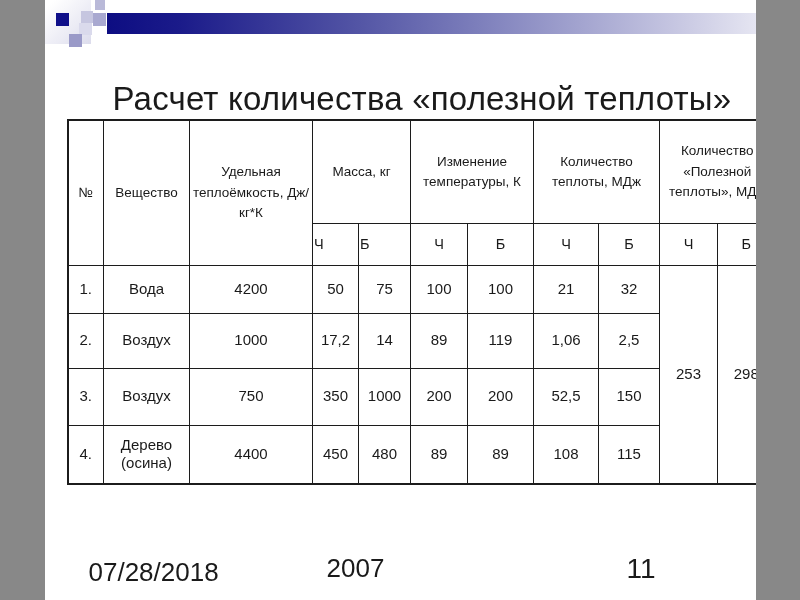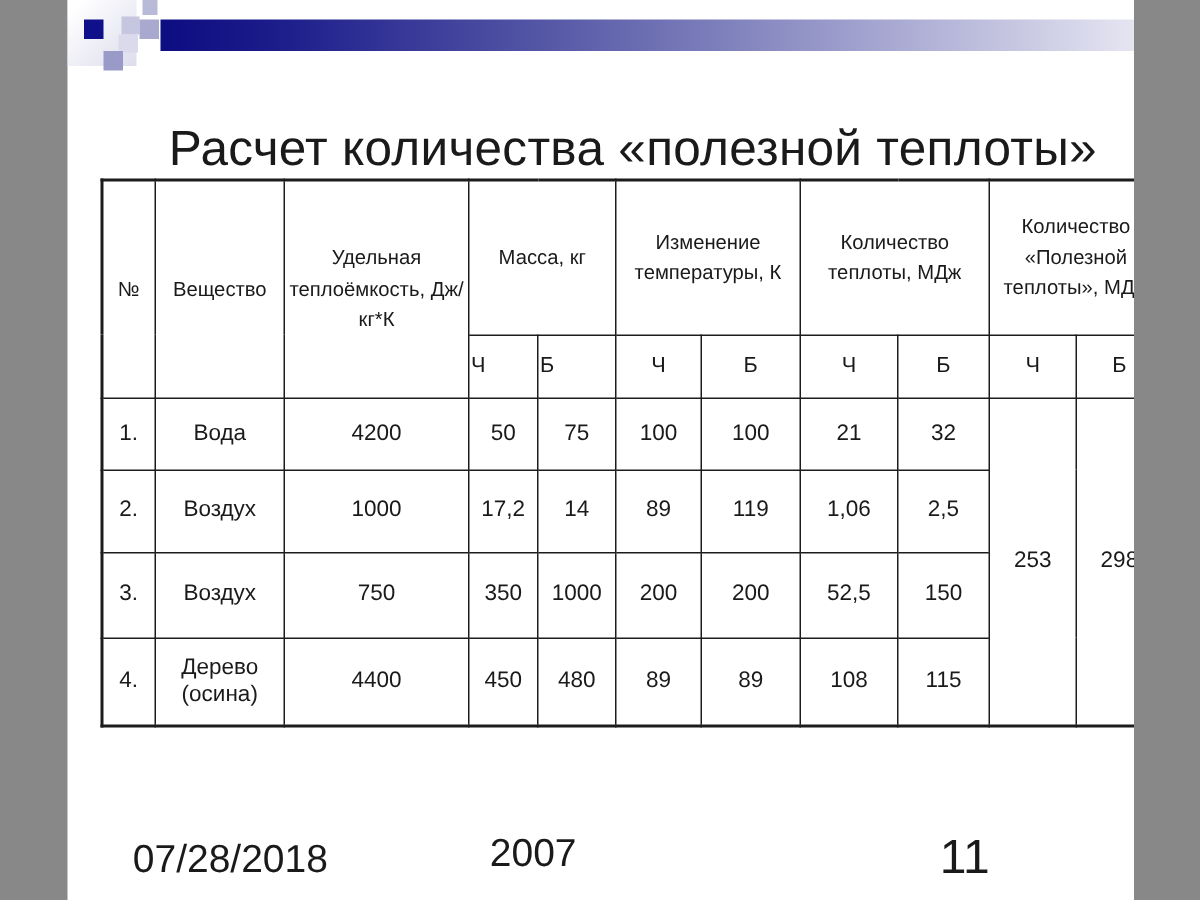--- a/index.html
+++ b/index.html
@@ -56,21 +56,21 @@
   tr.hrow2 { height:42px; }
   tr.hrow2 th { font-size:14.5px; }
   tr.hrow2 th.sub-left { text-align:left; padding-left:1px; }
   tr.r1 { height:48px; } tr.r2 { height:55px; }
   tr.r3 { height:57px; } tr.r4 { height:59px; }
   table.heat td { font-size:15px; line-height:1.25; }
 
   
   .footer-date { position:absolute; left:44px;  top:557px; font-size:26px; }
   .footer-year { position:absolute; left:282px; top:553px; font-size:26px; }
-  .footer-page { position:absolute; left:582px; top:553px; font-size:32px; }
+  .footer-page { position:absolute; left:582px; top:553px; font-size:28px; }
 </style>
 </head>
 <body>
 
 <div class="slide">
 
   <div class="deco-backdrop"></div>
   <div class="sq sq1"></div>
   <div class="sq sq2"></div>
   <div class="sq sq3"></div>

